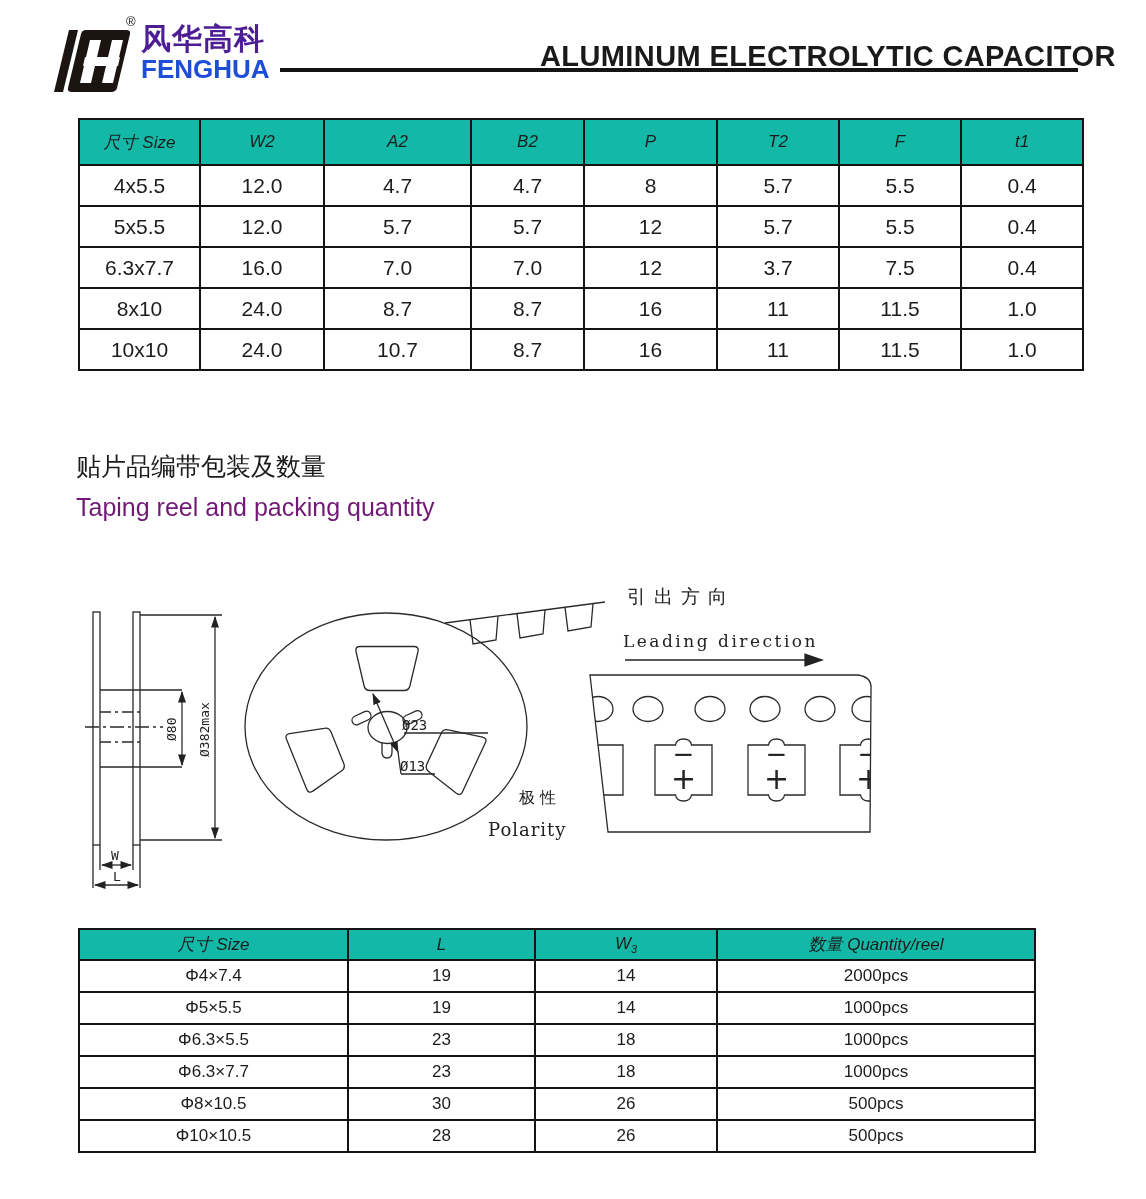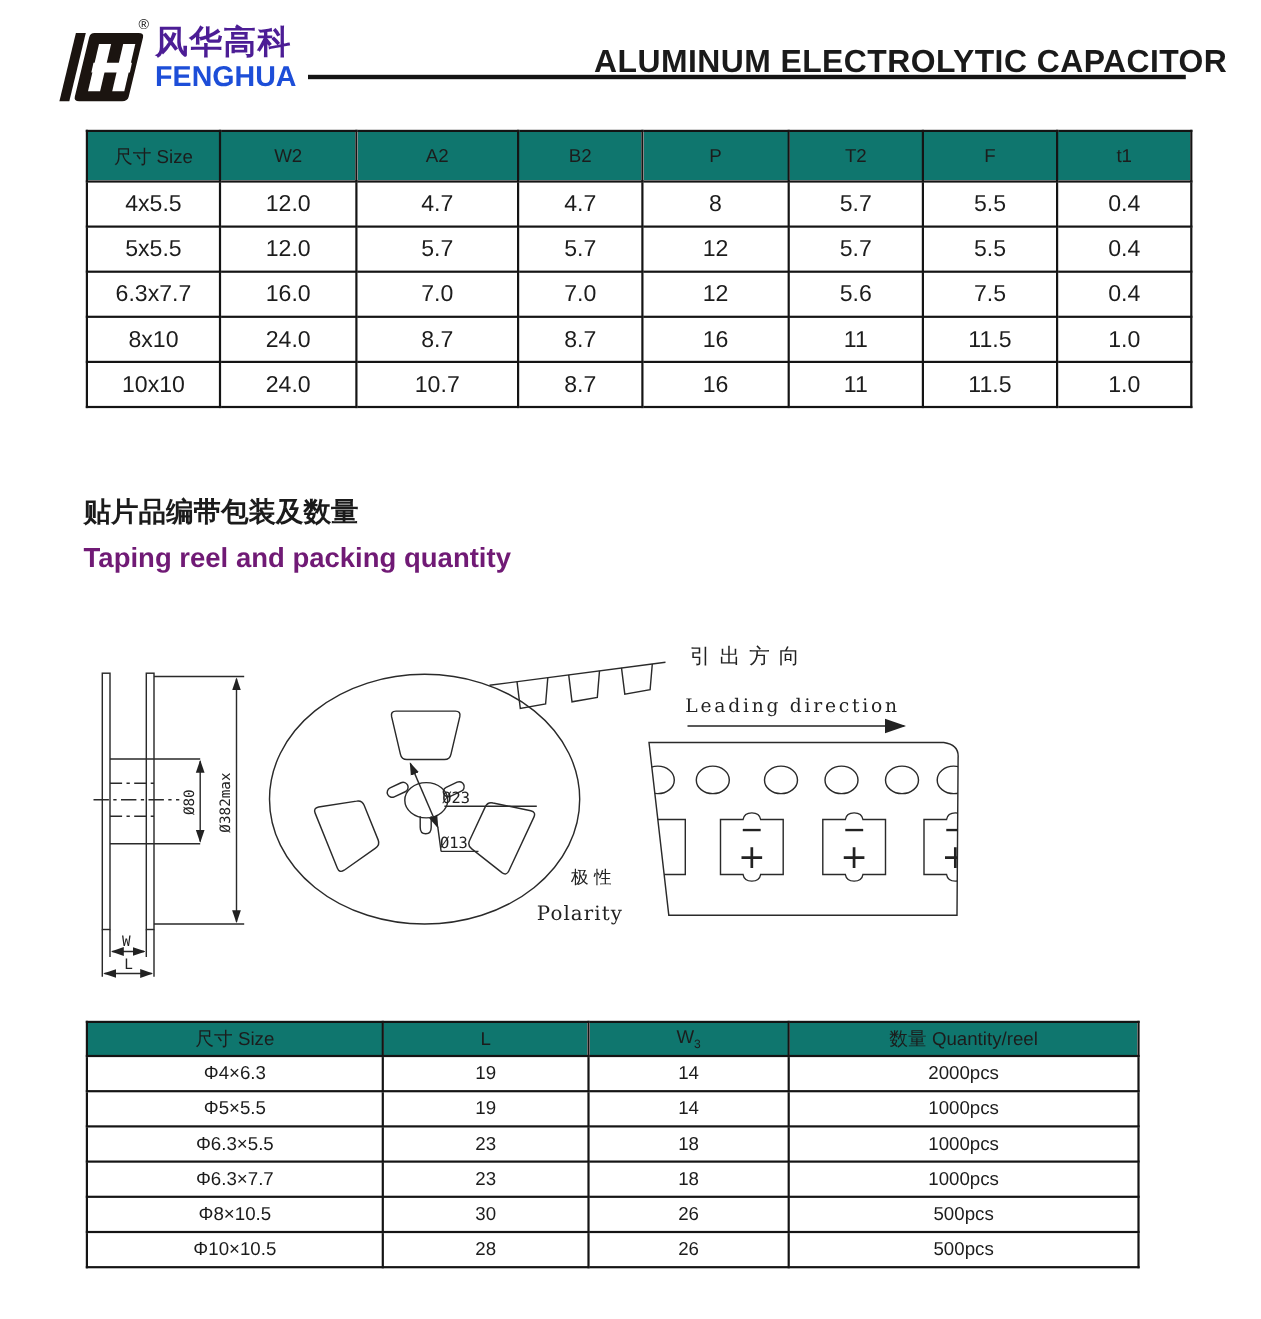--- a/index.html
+++ b/index.html
@@ -10,21 +10,21 @@
   
   .brand-zh{font-size:30px;font-weight:bold;letter-spacing:1px;color:#4c1d95;line-height:32px;}
   .brand-en{font-size:26px;font-weight:bold;letter-spacing:0px;color:#1d4ed8;line-height:26px;margin-top:1px;}
   .reg{font-size:13px;color:#171717;}
   .page-title{font-size:29px;font-weight:bold;letter-spacing:0.4px;color:#1a1a1a;white-space:nowrap;}
   .title-rule{background:#141414;}
 
   
   table.sheet{border-collapse:collapse;table-layout:fixed;}
   table.sheet th,table.sheet td{border:2px solid #141414;text-align:center;vertical-align:middle;font-weight:normal;color:#1c1c1c;padding:0;overflow:hidden;white-space:nowrap;}
-  table.sheet thead th{background:#0f766e;}
+  table.sheet thead th{background:#14b8a6;font-style:italic;}
   #dims-table th{height:44px;font-size:17px;}
   #dims-table td{height:39px;font-size:21px;}
   #pack-table th{height:29px;font-size:17px;}
   #pack-table td{height:30px;font-size:17px;}
   #pack-table sub{font-size:11px;}
 
   
   .sec-zh{font-size:25px;color:#1b1b1b;line-height:33px;}
   .sec-en{font-size:25px;color:#701a75;line-height:33px;margin-top:8px;}
 
@@ -102,21 +102,21 @@
             <td>5.7</td>
             <td>5.5</td>
             <td>0.4</td>
         </tr>
         <tr>
           <td>6.3x7.7</td>
             <td>16.0</td>
             <td>7.0</td>
             <td>7.0</td>
             <td>12</td>
-            <td>5.6</td>
+            <td>3.7</td>
             <td>7.5</td>
             <td>0.4</td>
         </tr>
         <tr>
           <td>8x10</td>
             <td>24.0</td>
             <td>8.7</td>
             <td>8.7</td>
             <td>16</td>
             <td>11</td>
@@ -130,21 +130,21 @@
             <td>8.7</td>
             <td>16</td>
             <td>11</td>
             <td>11.5</td>
             <td>1.0</td>
         </tr>
       </tbody>
     </table>
   </div>
 
-  <div class="abs" style="left:76px;top:450px;font-weight:bold;">
+  <div class="abs" style="left:76px;top:450px;">
     <div class="sec-zh">贴片品编带包装及数量</div>
     <div class="sec-en">Taping reel and packing quantity</div>
   </div>
 
   <svg class="abs" style="left:60px;top:575px;" width="840" height="345" viewBox="0 0 840 345">
     <defs>
       <marker id="arw" viewBox="0 0 10 10" refX="9" refY="5" markerWidth="9" markerHeight="9" orient="auto-start-reverse">
         <path d="M0,1.6 L10,5 L0,8.4 Z" fill="#222"></path>
       </marker>
       <marker id="arwBig" viewBox="0 0 10 10" refX="9" refY="5" markerWidth="14" markerHeight="14" orient="auto">
@@ -243,21 +243,21 @@
       <thead>
         <tr>
           <th>尺寸 Size</th>
           <th>L</th>
           <th><span>W</span><sub>3</sub></th>
           <th>数量 Quantity/reel</th>
         </tr>
       </thead>
       <tbody>
         <tr>
-          <td>Φ4×6.3</td>
+          <td>Φ4×7.4</td>
             <td>19</td>
             <td>14</td>
             <td>2000pcs</td>
         </tr>
         <tr>
           <td>Φ5×5.5</td>
             <td>19</td>
             <td>14</td>
             <td>1000pcs</td>
         </tr>

